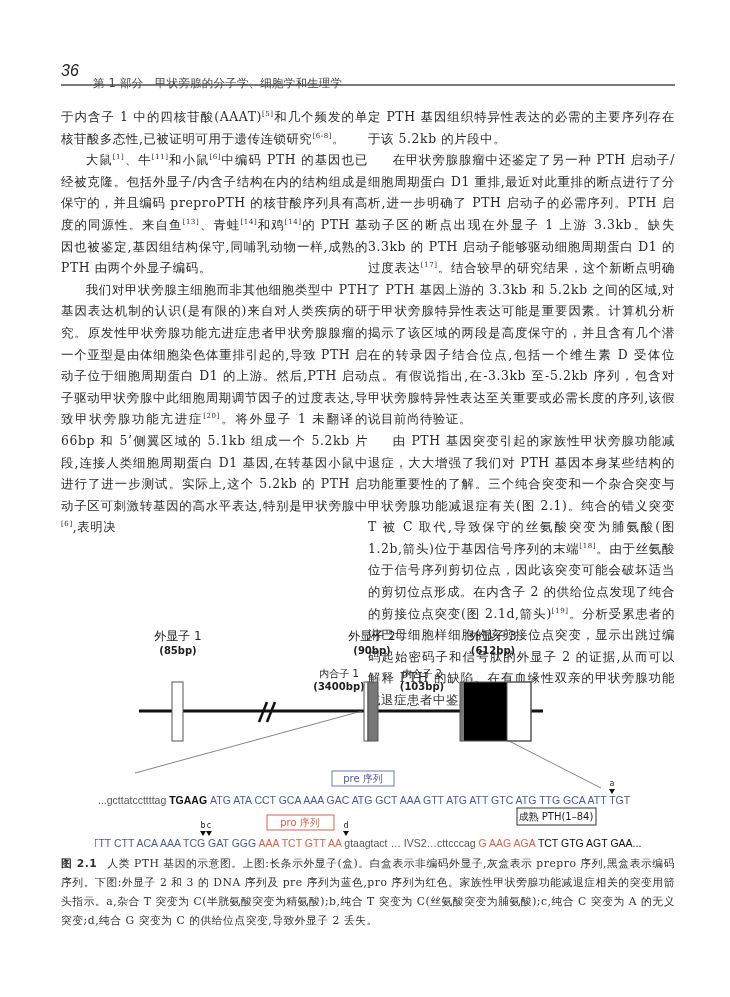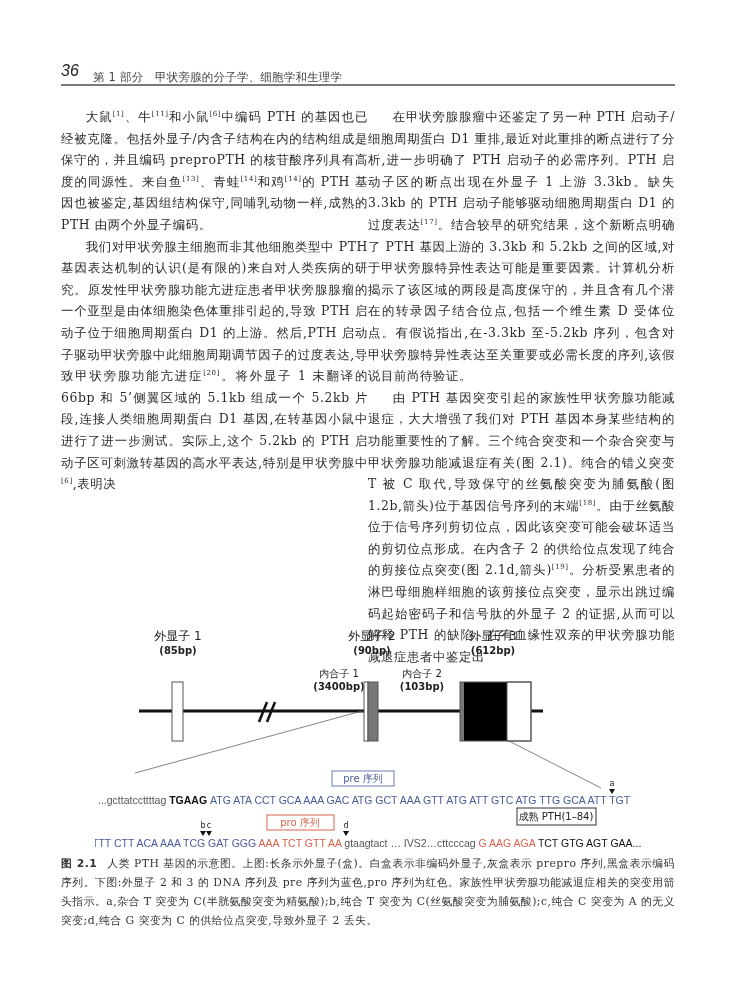--- a/index.html
+++ b/index.html
@@ -2,21 +2,21 @@
 <html><head>
 <meta charset="utf-8">
 <style>
   html, body { margin:0; padding:0; background:#ffffff; }
   body { width:730px; height:997px; position:relative; overflow:hidden;
          font-family:"DejaVu Serif", "Liberation Serif", serif; color:#2a2a2a; }
   .header { position:absolute; left:61px; top:62px; width:614px; height:22px;
             border-bottom:2px solid #7a7a7a; }
   .page-num { position:absolute; left:0; top:0; font-family:"Liberation Sans", sans-serif;
               font-size:16px; color:#222;font-style:italic; }
-  .running-title { position:absolute; left:32px; top:8px; font-family:"DejaVu Sans", sans-serif;
+  .running-title { position:absolute; left:32px; top:14px; font-family:"DejaVu Sans", sans-serif;
                    font-size:11.5px; color:#444; letter-spacing:0.2px; }
   .col { position:absolute; top:106px; width:307px; font-size:12.4px; line-height:21.6px;
          text-align:justify; letter-spacing:0.6px; }
   .col-left { left:61px; }
   .col-right { left:368px; }
   .col p { margin:0; }
   .indent { text-indent:2em; }
   sup { font-size:7px; vertical-align:super; line-height:0; }
 
   .figure { position:absolute; left:95px; top:620px; width:580px; height:230px; }
@@ -29,25 +29,27 @@
 </style>
 </head>
 <body>
 
 <div class="header">
   <span class="page-num">36</span>
   <span class="running-title">第 1 部分　甲状旁腺的分子学、细胞学和生理学</span>
 </div>
 
 <div class="col col-left">
+  <p><span>于内含子 1 中的四核苷酸(AAAT)</span><sup>[5]</sup><span>和几个频发的单核苷酸多态性,已被证明可用于遗传连锁研究</span><sup>[6-8]</sup><span>。</span></p>
   <p class="indent"><span>大鼠</span><sup>[1]</sup><span>、牛</span><sup>[11]</sup><span>和小鼠</span><sup>[6]</sup><span>中编码 PTH 的基因也已经被克隆。包括外显子/内含子结构在内的结构组成是保守的，并且编码 preproPTH 的核苷酸序列具有高度的同源性。来自鱼</span><sup>[13]</sup><span>、青蛙</span><sup>[14]</sup><span>和鸡</span><sup>[14]</sup><span>的 PTH 基因也被鉴定,基因组结构保守,同哺乳动物一样,成熟的 PTH 由两个外显子编码。</span></p>
   <p class="indent"><span>我们对甲状旁腺主细胞而非其他细胞类型中 PTH 基因表达机制的认识(是有限的)来自对人类疾病的研究。原发性甲状旁腺功能亢进症患者甲状旁腺腺瘤的一个亚型是由体细胞染色体重排引起的,导致 PTH 启动子位于细胞周期蛋白 D1 的上游。然后,PTH 启动子驱动甲状旁腺中此细胞周期调节因子的过度表达,导致甲状旁腺功能亢进症</span><sup>[20]</sup><span>。将外显子 1 未翻译的 66bp 和 5’侧翼区域的 5.1kb 组成一个 5.2kb 片段,连接人类细胞周期蛋白 D1 基因,在转基因小鼠中进行了进一步测试。实际上,这个 5.2kb 的 PTH 启动子区可刺激转基因的高水平表达,特别是甲状旁腺中</span><sup>[6]</sup><span>,表明决</span></p>
 </div>
 
 <div class="col col-right">
+  <p>定 PTH 基因组织特异性表达的必需的主要序列存在于该 5.2kb 的片段中。</p>
   <p class="indent"><span>在甲状旁腺腺瘤中还鉴定了另一种 PTH 启动子/细胞周期蛋白 D1 重排,最近对此重排的断点进行了分析,进一步明确了 PTH 启动子的必需序列。PTH 启动子区的断点出现在外显子 1 上游 3.3kb。缺失 3.3kb 的 PTH 启动子能够驱动细胞周期蛋白 D1 的过度表达</span><sup>[17]</sup><span>。结合较早的研究结果，这个新断点明确了 PTH 基因上游的 3.3kb 和 5.2kb 之间的区域,对于甲状旁腺特异性表达可能是重要因素。计算机分析揭示了该区域的两段是高度保守的，并且含有几个潜在的转录因子结合位点,包括一个维生素 D 受体位点。有假说指出,在-3.3kb 至-5.2kb 序列，包含对甲状旁腺特异性表达至关重要或必需长度的序列,该假说目前尚待验证。</span></p>
   <p class="indent"><span>由 PTH 基因突变引起的家族性甲状旁腺功能减退症，大大增强了我们对 PTH 基因本身某些结构的功能重要性的了解。三个纯合突变和一个杂合突变与甲状旁腺功能减退症有关(图 2.1)。纯合的错义突变 T 被 C 取代,导致保守的丝氨酸突变为脯氨酸(图 1.2b,箭头)位于基因信号序列的末端</span><sup>[18]</sup><span>。由于丝氨酸位于信号序列剪切位点，因此该突变可能会破坏适当的剪切位点形成。在内含子 2 的供给位点发现了纯合的剪接位点突变(图 2.1d,箭头)</span><sup>[19]</sup><span>。分析受累患者的淋巴母细胞样细胞的该剪接位点突变，显示出跳过编码起始密码子和信号肽的外显子 2 的证据,从而可以解释 PTH 的缺陷。在有血缘性双亲的甲状旁腺功能减退症患者中鉴定出</span></p>
 </div>
 
 <div class="figure">
   <svg width="580" height="230" viewBox="0 0 580 230" xmlns="http://www.w3.org/2000/svg">
 
     <line x1="44" y1="91" x2="448" y2="91" stroke="#111" stroke-width="3"></line>
 
     <g>

